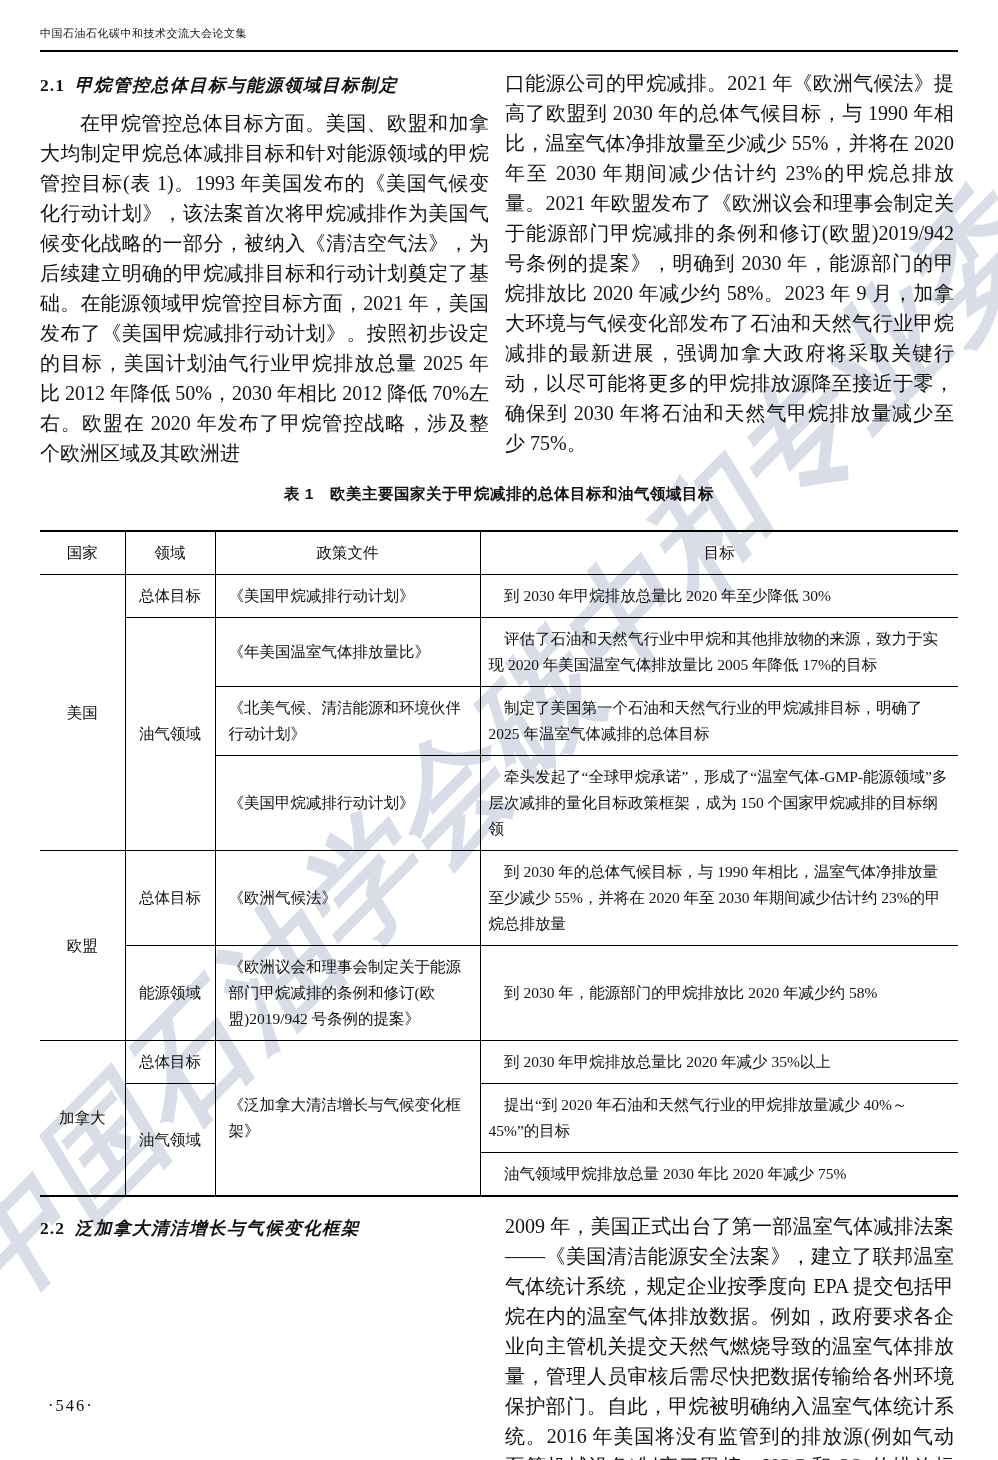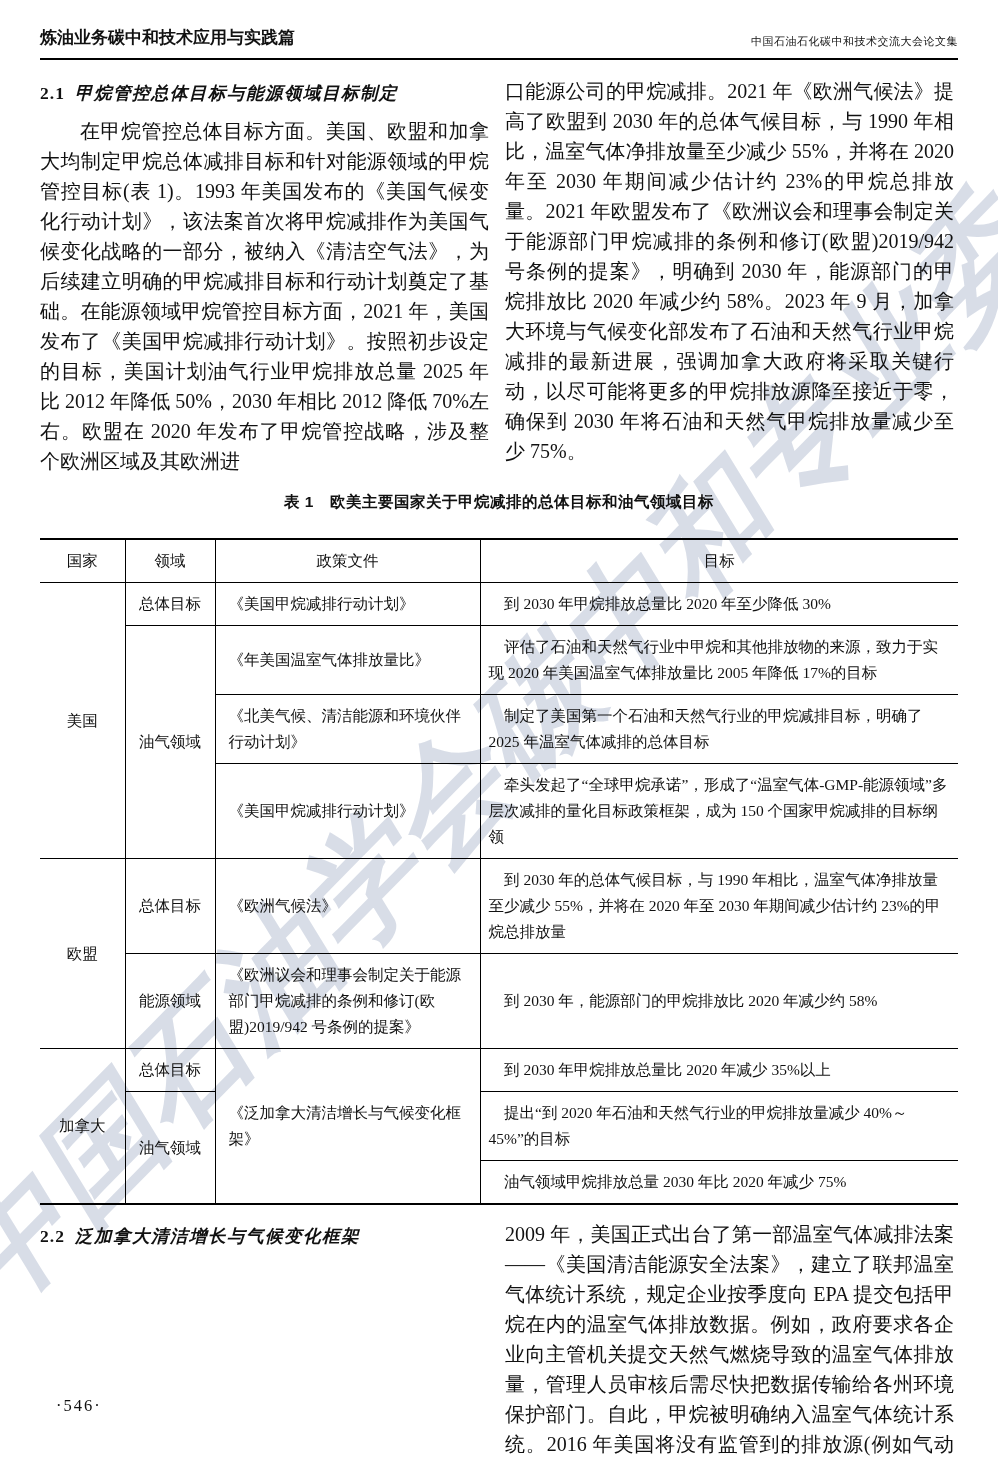--- a/index.html
+++ b/index.html
@@ -45,35 +45,34 @@
     border:1px solid #000; vertical-align:middle; padding:8px 8px;
     font-weight:normal;
   }
   .policy-table th { text-align:center; height:36px; }
   .policy-table th:first-child, .policy-table td:first-child { border-left:none; }
   .policy-table th:last-child,  .policy-table td:last-child  { border-right:none; }
   td.c-center { text-align:center; }
   td.c-policy { text-align:left; padding-left:13px; padding-right:10px; }
   td.c-target { text-align:left; padding-left:8px; padding-right:10px; text-indent:1em; }
   .footer-page {
-    position:absolute; left:56px; top:1396px; z-index:1;
+    position:absolute; left:48px; top:1396px; z-index:1;
     font-size:16.5px; letter-spacing:2px;
   }
 </style>
 </head>
 <body>
 
 <div class="page">
 
   <div class="watermark">中国石油学会碳中和专业委员会</div>
 
   <div class="content">
 
     <div class="page-header">
-      <div class="ph-left">炼油业务碳中和技术应用与实践篇</div>
       <div class="ph-right">中国石油石化碳中和技术交流大会论文集</div>
     </div>
 
     <div class="columns">
       <div class="col">
         <div class="sec-heading">
           <span class="sec-num">2.1</span><span class="sec-title">甲烷管控总体目标与能源领域目标制定</span>
         </div>
         <div class="para-indent">在甲烷管控总体目标方面。美国、欧盟和加拿大均制定甲烷总体减排目标和针对能源领域的甲烷管控目标(表 1)。1993 年美国发布的《美国气候变化行动计划》，该法案首次将甲烷减排作为美国气候变化战略的一部分，被纳入《清洁空气法》，为后续建立明确的甲烷减排目标和行动计划奠定了基础。在能源领域甲烷管控目标方面，2021 年，美国发布了《美国甲烷减排行动计划》。按照初步设定的目标，美国计划油气行业甲烷排放总量 2025 年比 2012 年降低 50%，2030 年相比 2012 降低 70%左右。欧盟在 2020 年发布了甲烷管控战略，涉及整个欧洲区域及其欧洲进</div>
       </div>

